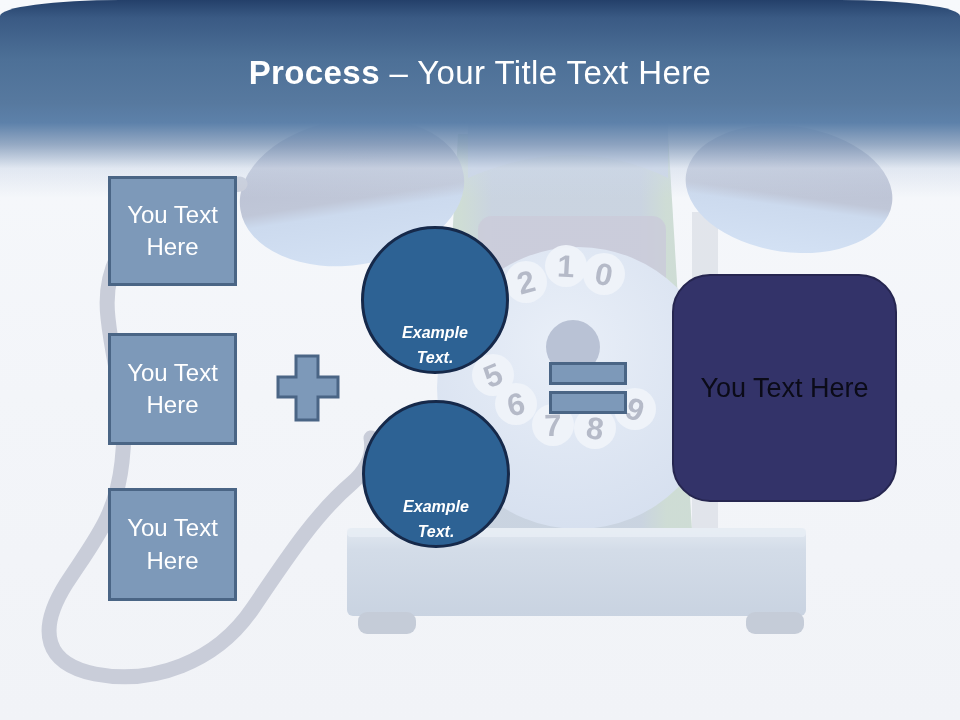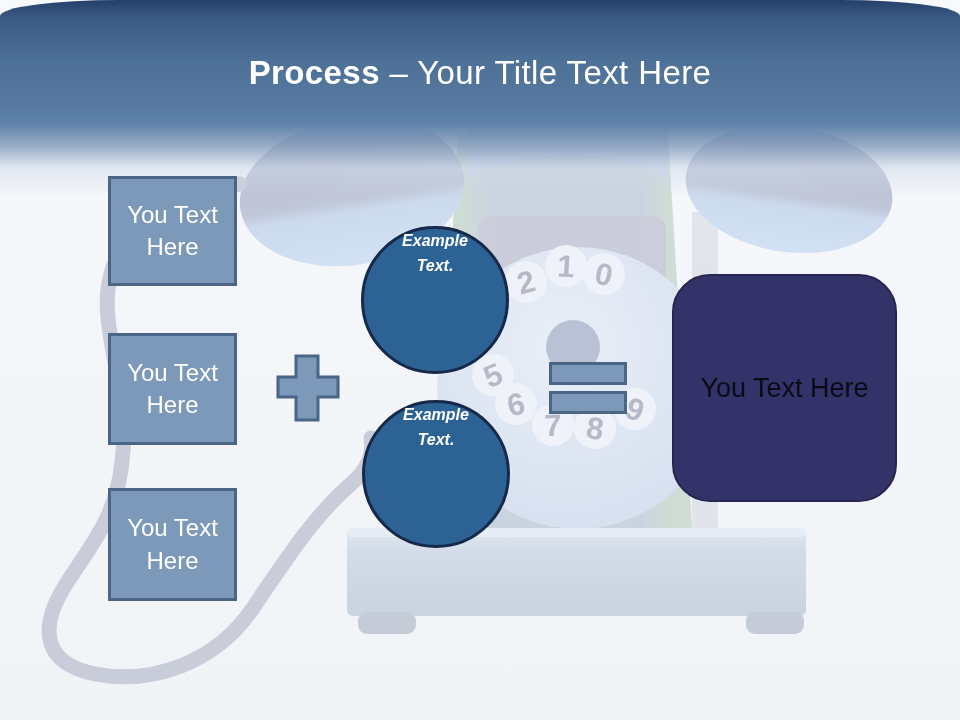--- a/index.html
+++ b/index.html
@@ -32,21 +32,21 @@
   .box1{left:108px;top:176px;height:110px;}
   .box2{left:108px;top:333px;height:112px;}
   .box3{left:108px;top:488px;height:113px;}
   .box span{display:block;width:110px;}
   
   .plus{position:absolute;left:275px;top:353px;}
   
   .circle{
     position:absolute;width:148px;height:148px;border-radius:50%;box-sizing:border-box;
     background:#2d6294;border:3px solid #16294a;color:#fff;
-    display:flex;align-items:flex-start;justify-content:center;text-align:center;
+    display:flex;align-items:flex-end;justify-content:center;text-align:center;
     font-weight:700;font-style:italic;font-size:16px;line-height:1.55;
   }
   .circle1{left:361px;top:226px;}
   .circle2{left:362px;top:400px;}
   .circle span{display:block;width:84px;}
   
   .eqbar{
     position:absolute;width:78px;height:23px;box-sizing:border-box;
     background:#7d99b9;border:3px solid #4a6585;
   }

